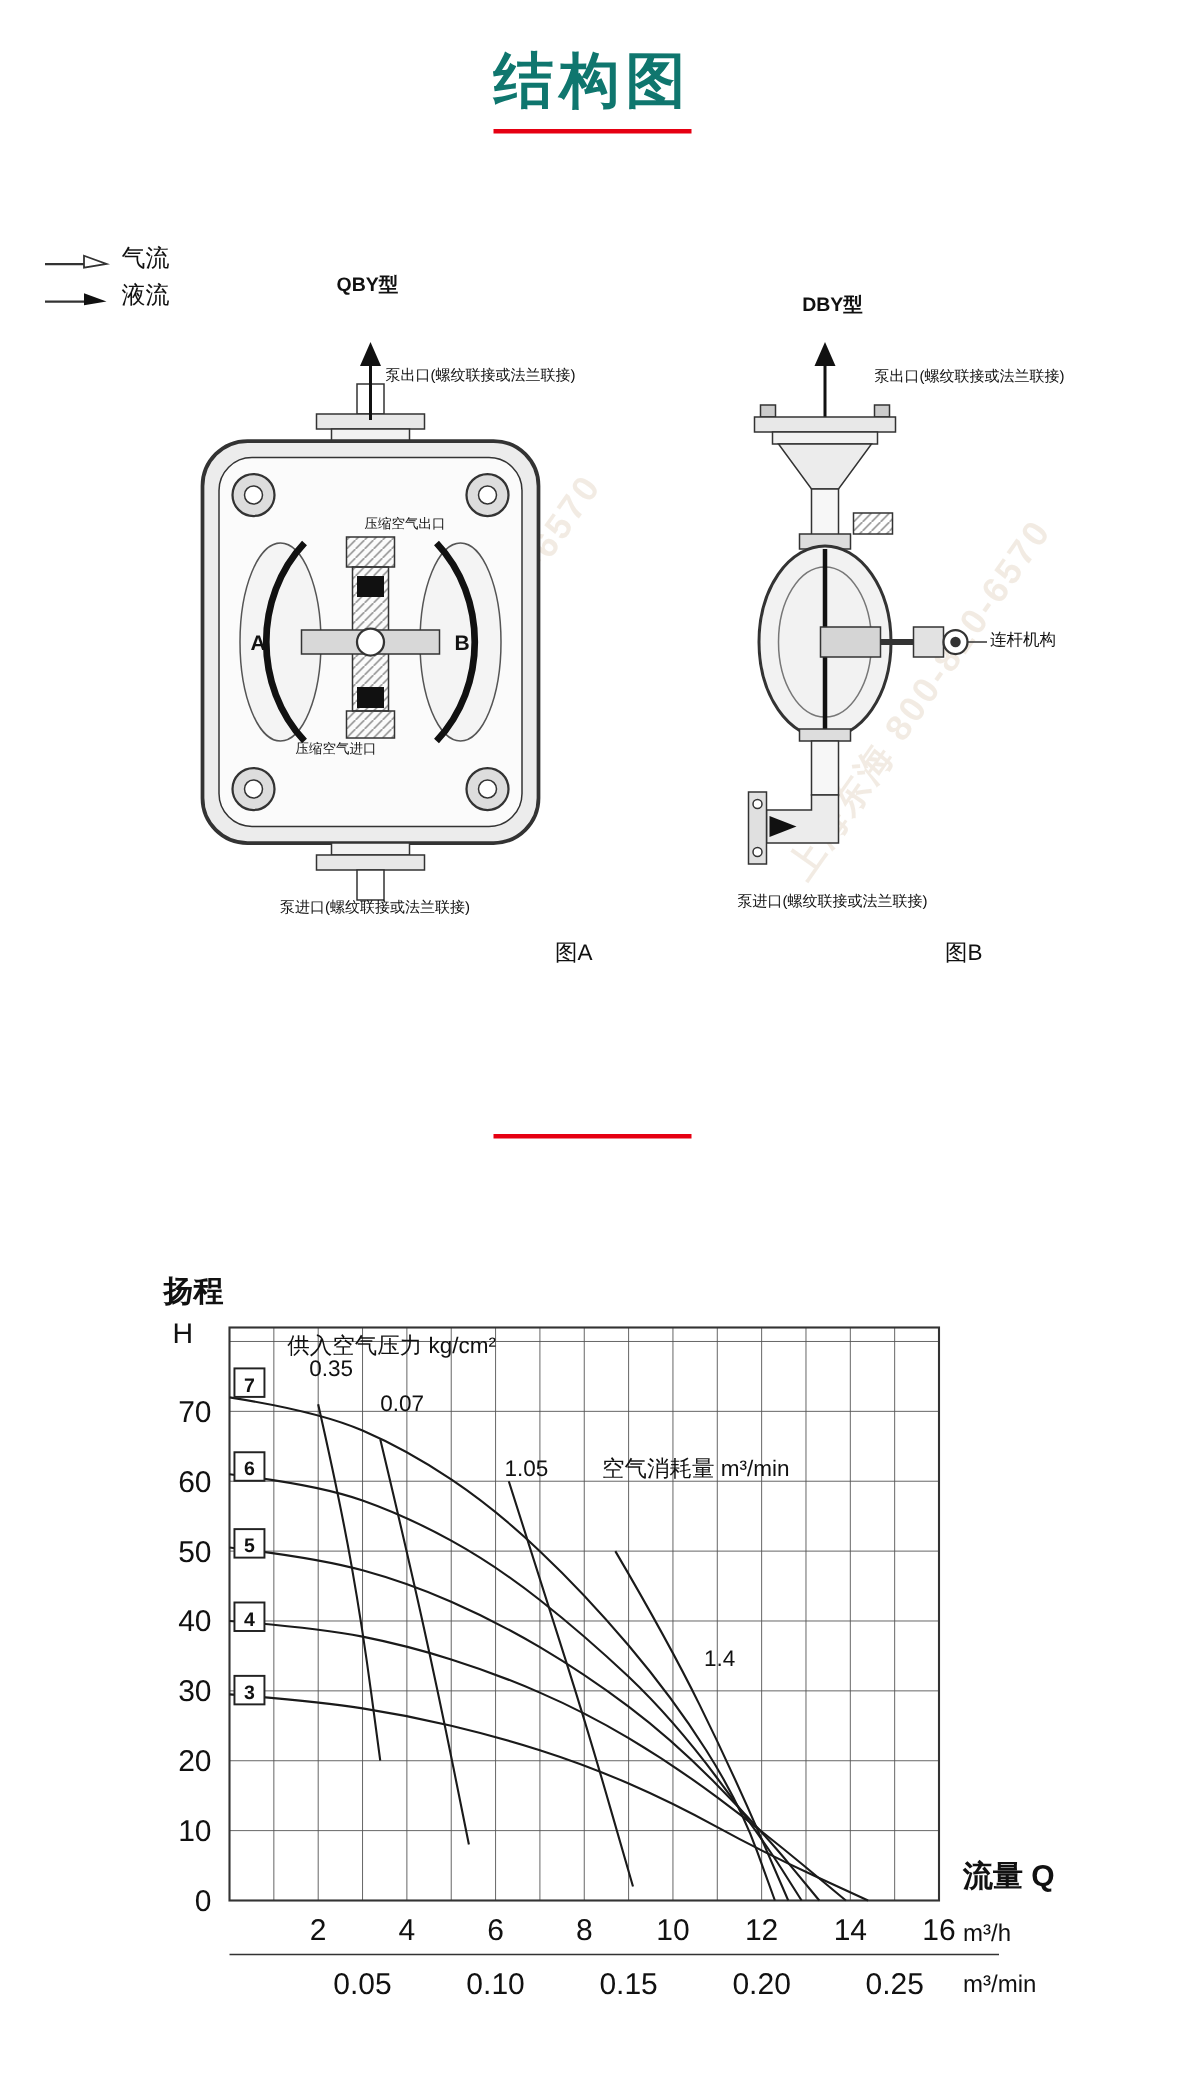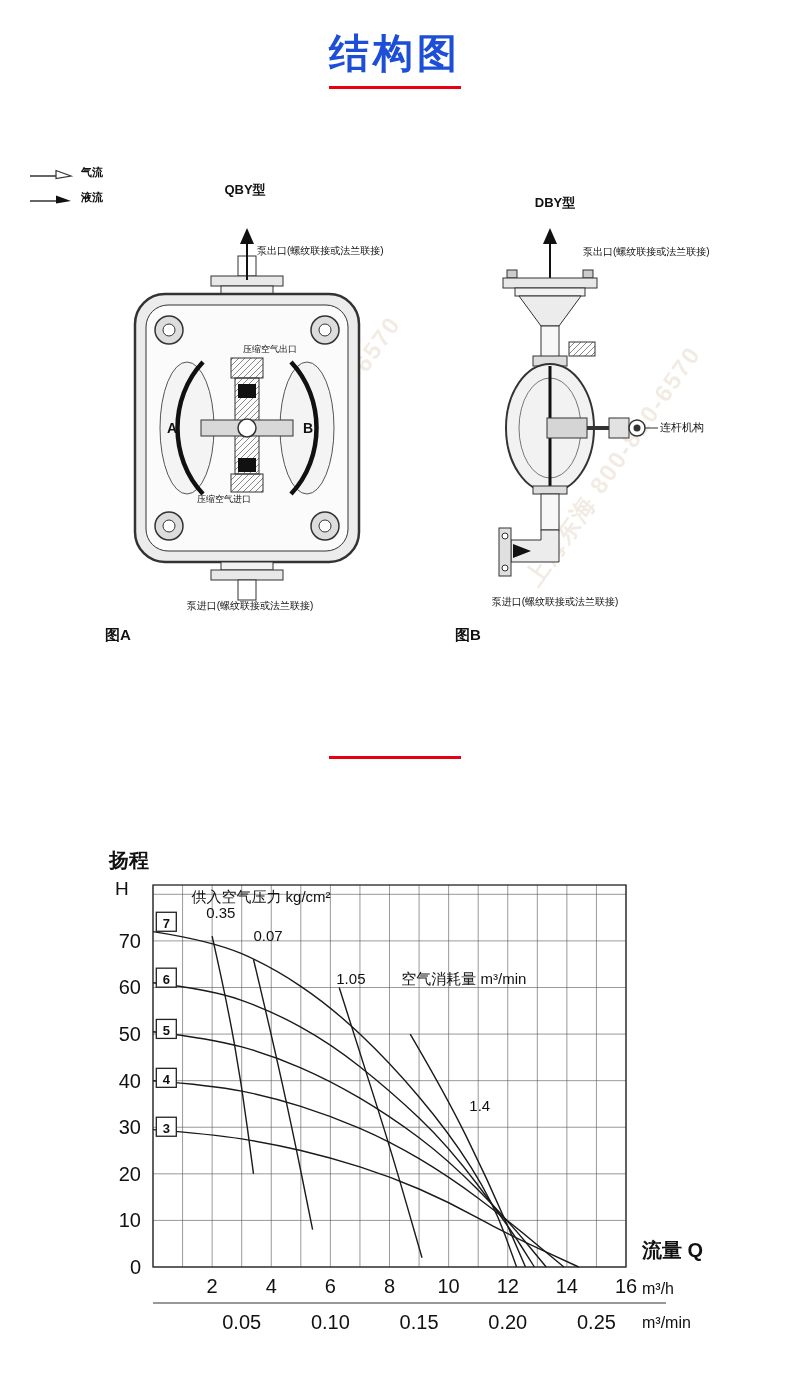--- a/index.html
+++ b/index.html
@@ -1,29 +1,29 @@
 <!DOCTYPE html>
 <html><head>
 <meta charset="utf-8">
 <style>
   *{margin:0;padding:0;box-sizing:border-box}
   html,body{background:#fff}
   body{font-family:"Liberation Sans","DejaVu Sans",sans-serif;color:#111}
   .page{position:relative;width:790px;height:1385px;margin:0 auto;background:#fff;overflow:hidden}
-  .sec-title{position:absolute;left:0;width:100%;text-align:center;font-size:40px;font-weight:700;letter-spacing:4px;color:#1d4ed8}
+  .sec-title{position:absolute;left:0;width:100%;text-align:center;font-size:40px;font-weight:700;letter-spacing:4px;color:#0f766e}
   .red-rule{position:absolute;left:50%;transform:translateX(-50%);width:132px;height:3px;background:#e60012}
   .legend{position:absolute;left:28px;top:160px}
-  .legend-row{display:flex;align-items:center;gap:7px;height:25px;font-size:11px;font-weight:700}
+  .legend-row{display:flex;align-items:center;gap:7px;height:25px;font-size:16px;font-weight:400}
   .type-label{position:absolute;font-size:13px;font-weight:700;text-align:center}
   .dwg-wrap{position:absolute;width:290px;height:420px}
   .dwg-wrap.b{width:240px}
   .dwg-label{position:absolute;font-size:10px;line-height:1.2;white-space:nowrap;color:#111}
   .dwg-label.small{font-size:9px}
   .chamber-letter{position:absolute;font-size:14px;font-weight:700}
-  .fig-caption{position:absolute;top:398px;left:0;width:100%;text-align:left;font-size:15px;font-weight:700}
+  .fig-caption{position:absolute;top:398px;left:0;width:100%;text-align:right;font-size:15px;font-weight:400}
   .fig-caption.b{width:200px}
   .wm{position:absolute;color:#b08a5a;opacity:.16;font-size:24px;font-weight:700;letter-spacing:2px;white-space:nowrap;transform:rotate(-55deg);pointer-events:none}
   .chart-wrap{position:absolute;left:95px;top:845px}
   svg text{font-family:"Liberation Sans","DejaVu Sans",sans-serif;fill:#111}
 </style>
 </head>
 <body>
 
 <div class="page">
 

